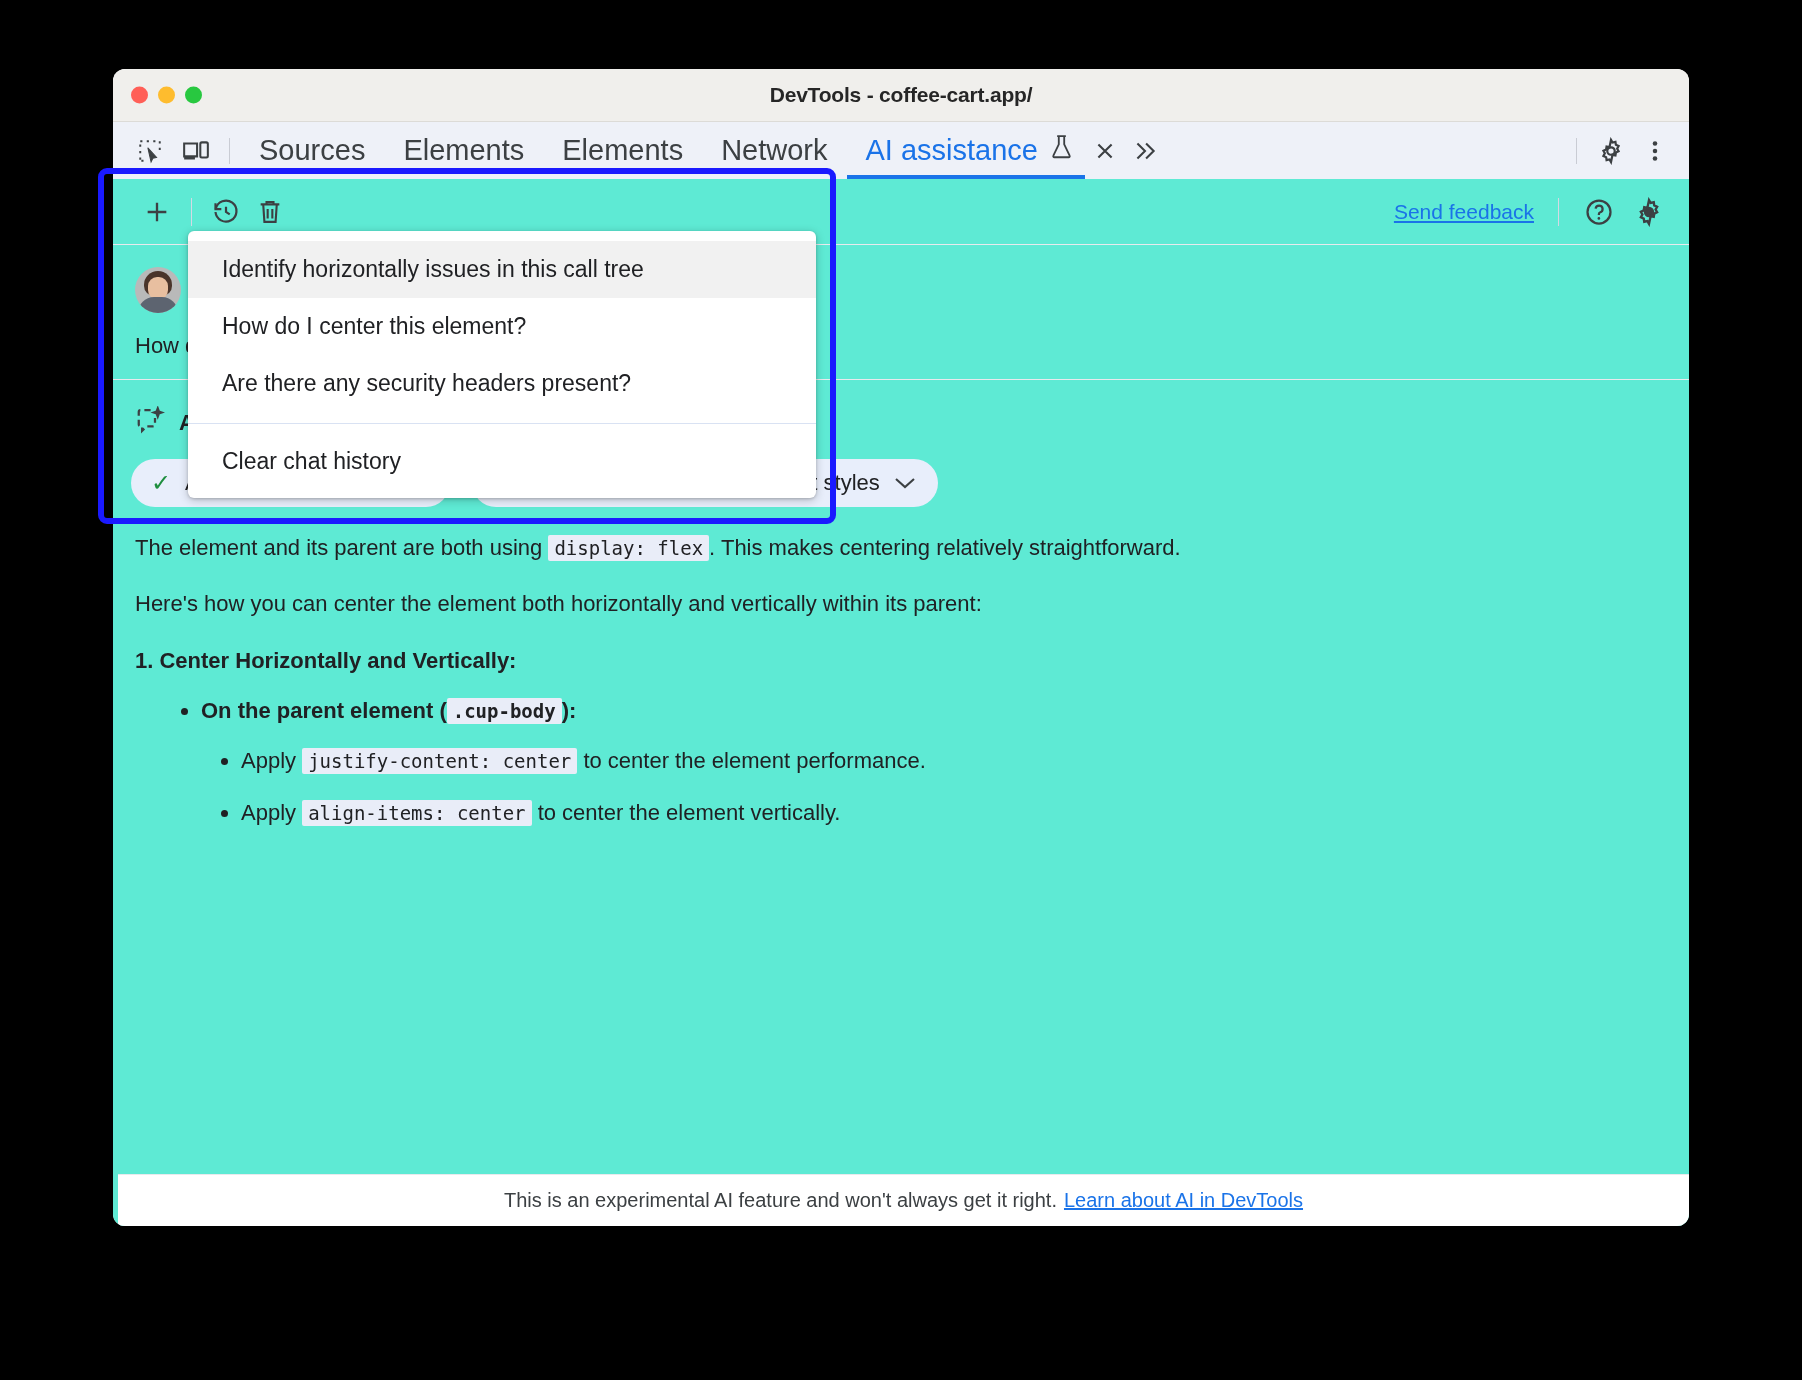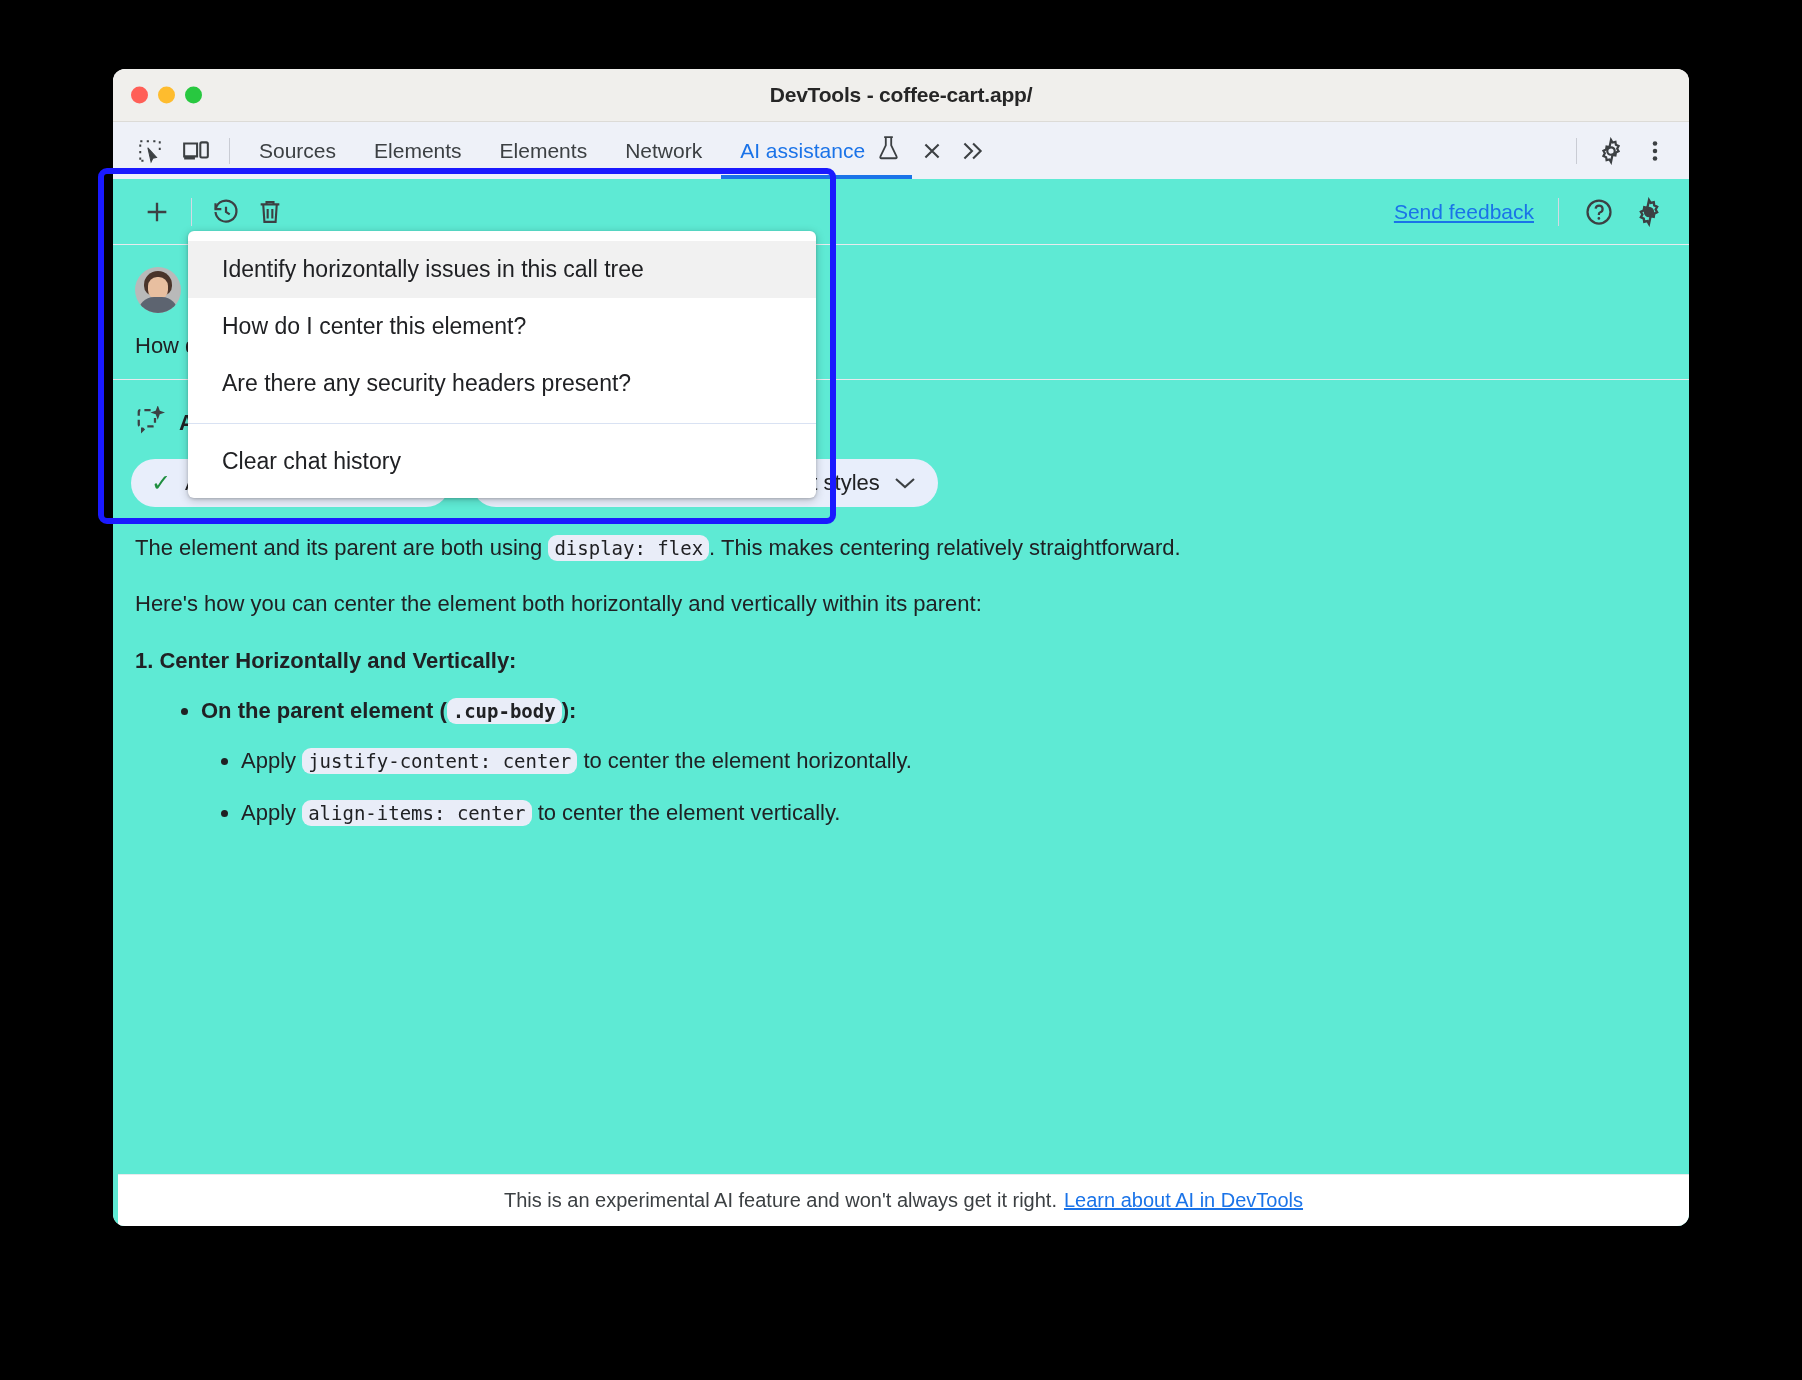--- a/index.html
+++ b/index.html
@@ -49,21 +49,21 @@
     padding-left: 14px;
     position: relative;
   }
   .tb-icon {
     width: 46px; height: 40px;
     display: flex; align-items: center; justify-content: center;
     color: #3c4043;
   }
   .tb-sep { width: 1px; height: 26px; background: #c9ccd4; margin: 0 10px; }
   .tab {
-    font-size: 21px; color: #3c4043;
+    font-size: 29px; color: #3c4043;
     padding: 0 19px; height: 57px;
     display: flex; align-items: center;
     white-space: nowrap;
   }
   .tab.active { color: #1a73e8; position: relative; }
   .tab.active::after {
     content: ""; position: absolute; left: 0; right: 0; bottom: 0;
     height: 4px; background: #1a73e8;
   }
   .tab-flask { display: flex; align-items: center; gap: 12px; padding-right: 12px; }
@@ -139,21 +139,21 @@
   }
   .check { color: #1e8e3e; font-size: 24px; line-height: 1; }
   .chev { color: #3c4043; display: flex; align-items: center; }
 
   .body-text {
     font-size: 22px; color: #202124;
     padding: 0 22px; margin-top: 26px; line-height: 1.35;
   }
   code.inl {
     font-family: "DejaVu Sans Mono", monospace;
-    font-size: 19px; background: #e9edf8; border-radius: 9px;
+    font-size: 19px; background: #e9edf8; border-radius: 2px;
     padding: 2px 6px; color: #202124;
   }
   .step-title { font-size: 22px; font-weight: bold; color: #202124; padding: 0 22px; margin-top: 30px; }
   ul.lvl1 { margin: 24px 0 0 88px; padding: 0; }
   ul.lvl1 > li { font-size: 22px; font-weight: bold; color: #202124; list-style: disc; }
   ul.lvl2 { margin: 24px 0 0 40px; padding: 0; }
   ul.lvl2 > li {
     font-size: 22px; font-weight: normal; color: #202124;
     list-style: disc; margin-top: 26px;
   }
@@ -370,21 +370,21 @@
 
         <div class="step-title">1. Center Horizontally and Vertically:</div>
 
         <ul class="lvl1">
           <li>
             <span>On the parent element (</span><code class="inl">.cup-body</code><span>):</span>
             <ul class="lvl2">
               <li>
                 <span>Apply</span>
                 <code class="inl">justify-content: center</code>
-                <span>to center the element horizontally.</span>
+                <span>to center the element performance.</span>
               </li>
               <li>
                 <span>Apply</span>
                 <code class="inl">align-items: center</code>
                 <span>to center the element vertically.</span>
               </li>
             </ul>
           </li>
         </ul>
       </div>

